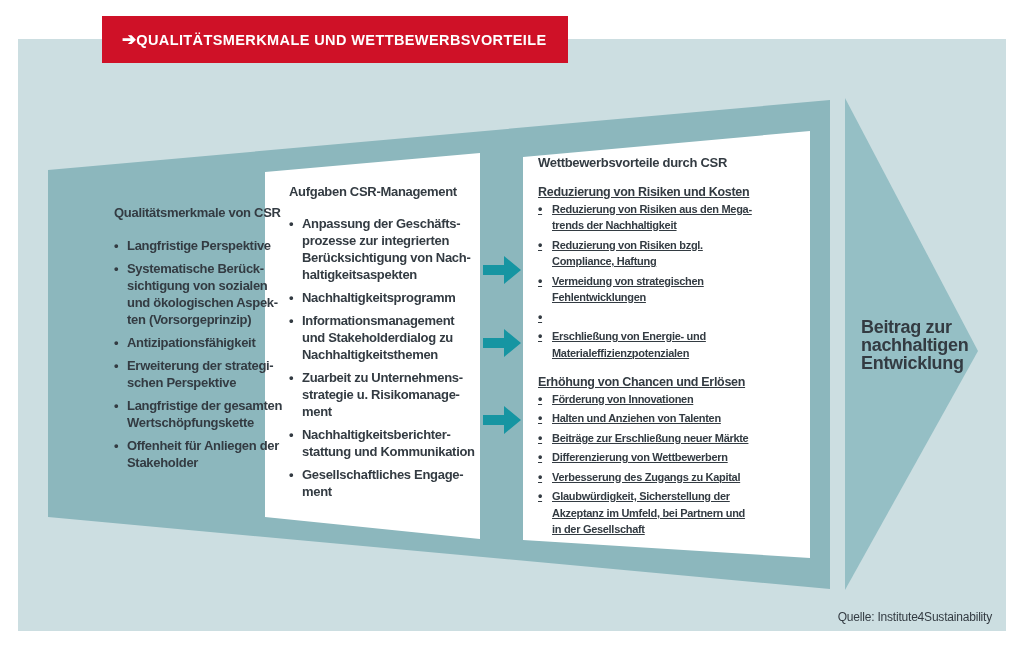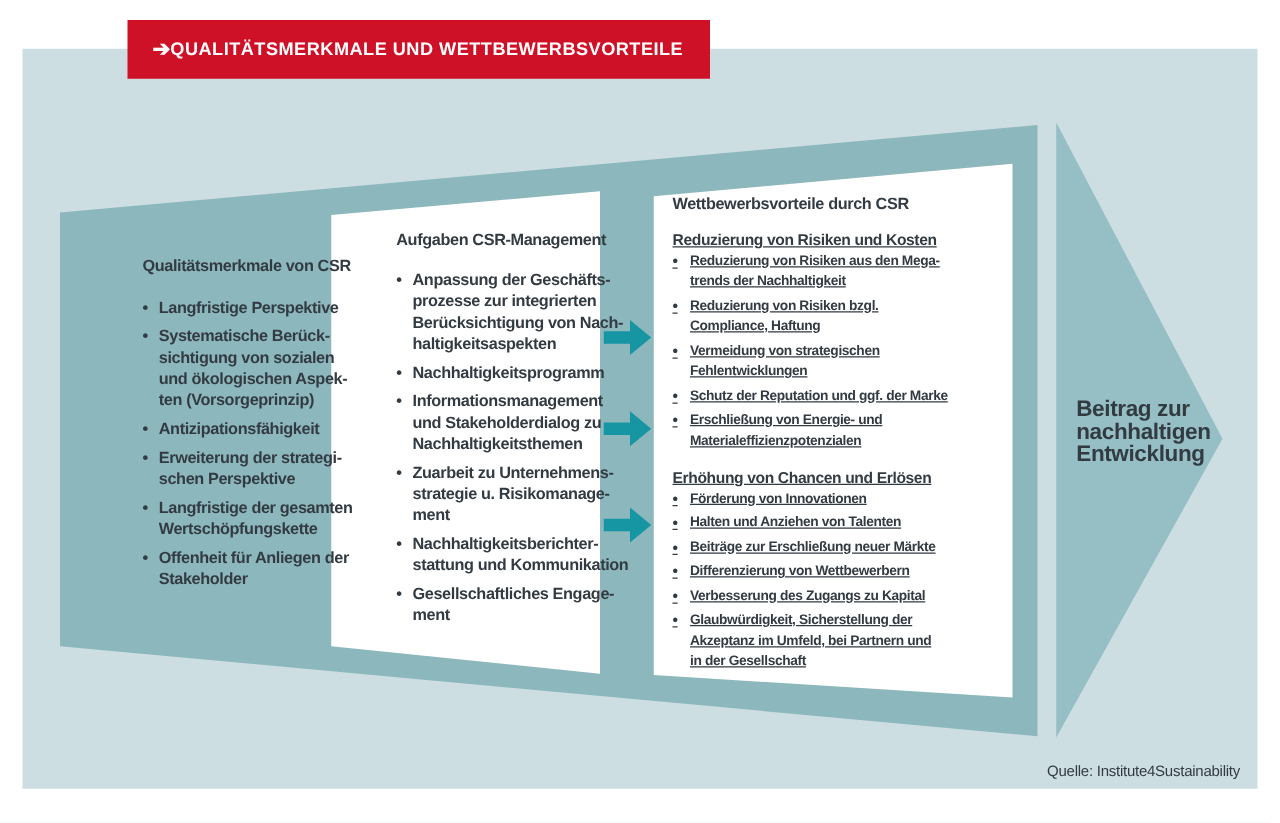--- a/index.html
+++ b/index.html
@@ -31,21 +31,21 @@
   ul.bullet-list { list-style:none; }
   ul.bullet-list li { display:flex; margin-top:0; }
   .dot { width:13px; flex:0 0 13px; }
   .itxt { white-space:pre; }
 
   .col-left  { left:75px;  top:204px; width:180px; font-size:13px;margin-left:39px; }
   .col-left  .group { margin-top:16px; }
   .col-left  li { margin-bottom:6px; line-height:17px; }
   .col-left  .itxt { font-size:13px; }
 
-  .col-mid   { left:289px; top:183px; width:190px; font-size:13px;margin-left:28px; }
+  .col-mid   { left:289px; top:183px; width:190px; font-size:13px; }
   .col-mid   .group { margin-top:15px; }
   .col-mid   li { margin-bottom:6px; line-height:17px; }
   .col-mid   .itxt { font-size:13px; }
 
   .col-right { left:538px; top:154px; width:268px; }
   .col-right .group { margin-top:13px;text-decoration:underline; }
   .col-right li { margin-bottom:3px; line-height:16.5px; }
   .col-right .itxt { font-size:11px; }
   .col-right .dot { width:14px; flex:0 0 14px; font-size:12.5px; }
 
@@ -176,21 +176,20 @@
               <span class="itxt">Reduzierung von Risiken bzgl.
 Compliance, Haftung</span>
             </li>
             <li>
               <span class="dot">•</span>
               <span class="itxt">Vermeidung von strategischen
 Fehlentwicklungen</span>
             </li>
             <li>
               <span class="dot">•</span>
-              <span class="itxt">Schutz der Reputation und ggf. der Marke</span>
             </li>
             <li>
               <span class="dot">•</span>
               <span class="itxt">Erschließung von Energie- und
 Materialeffizienzpotenzialen</span>
             </li>
           </ul>
         </div>
         <div class="group">
           <div class="group-heading">Erhöhung von Chancen und Erlösen</div>

